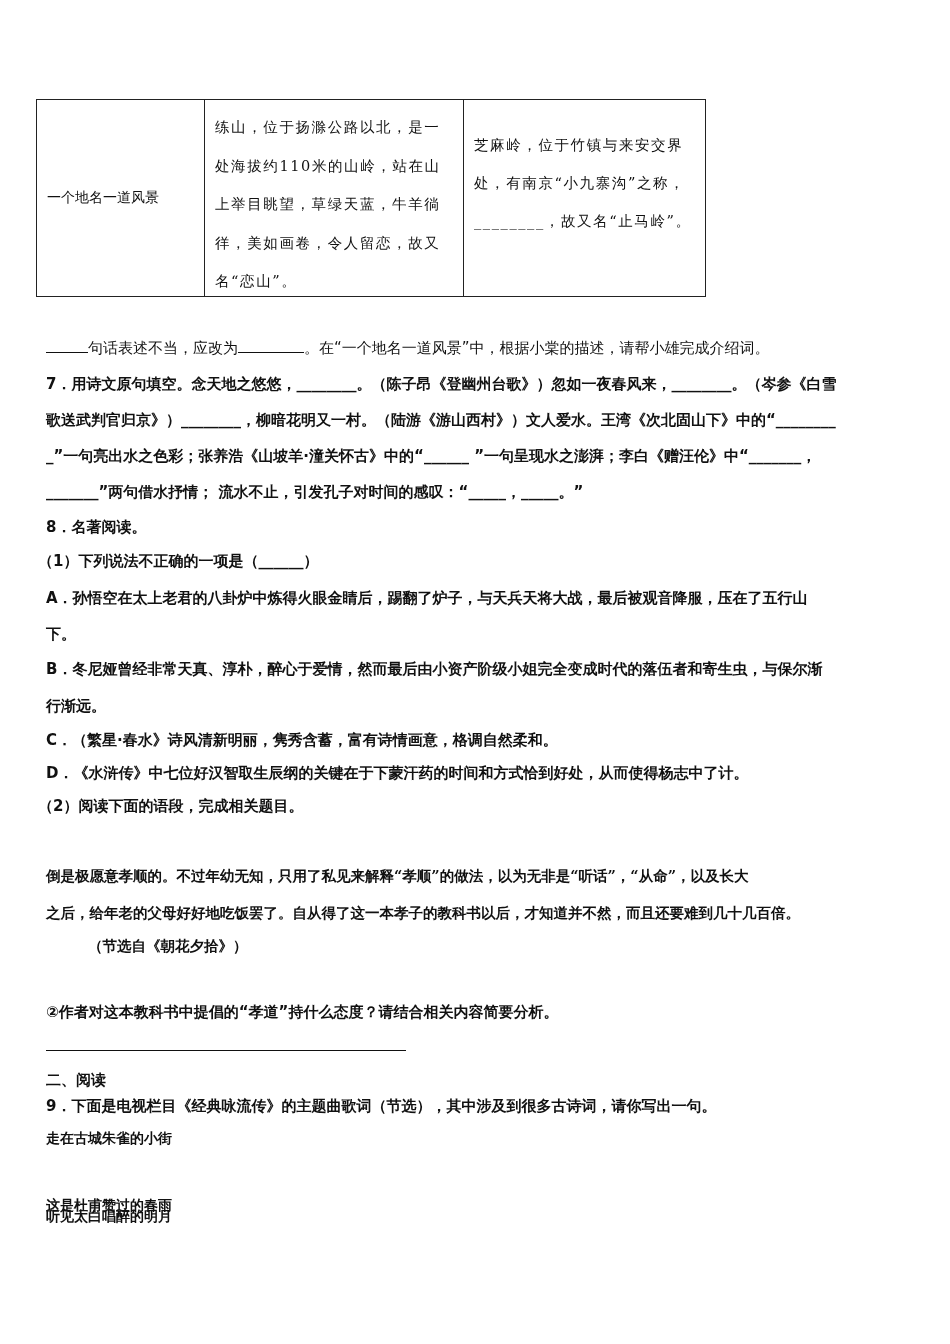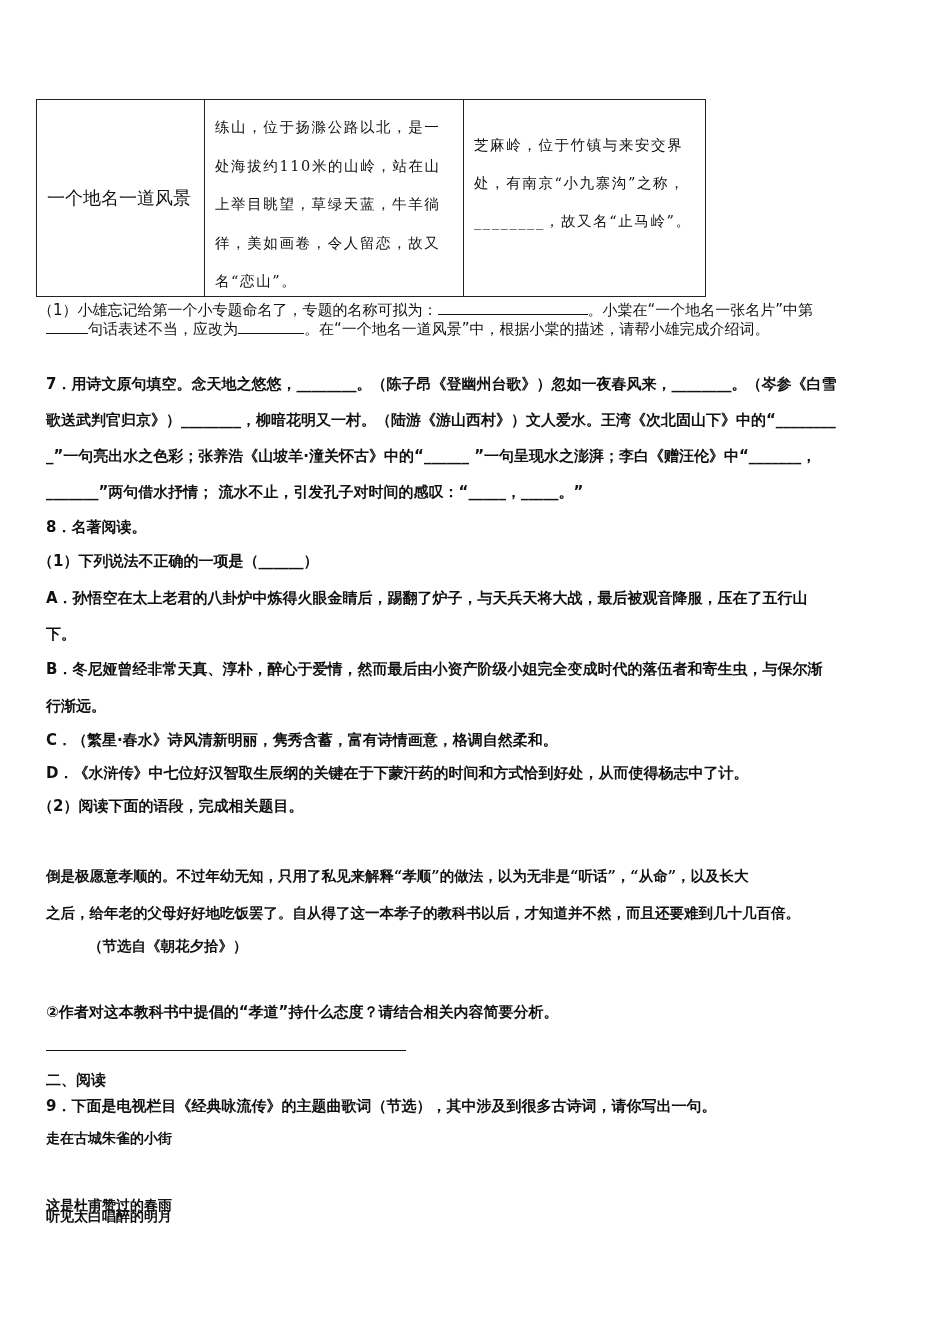--- a/index.html
+++ b/index.html
@@ -4,21 +4,21 @@
   <style>
     html, body { margin: 0; padding: 0; background: #ffffff; }
     body { width: 950px; height: 1344px; position: relative; overflow: hidden;
            font-family: "DejaVu Sans", "Liberation Sans", sans-serif; color: #111; }
     .page { position: absolute; left: 0; top: 0; width: 950px; height: 1344px; }
 
     
     .tbl { position: absolute; left: 36px; top: 99px; width: 670px; height: 198px;
            border: 1.5px solid #222; box-sizing: border-box; display: flex; }
     .tbl .c1 { width: 168px; border-right: 1.5px solid #222; display: flex; align-items: center;
-               padding-left: 10px; box-sizing: border-box; font-size: 18px; }
+               padding-left: 10px; box-sizing: border-box; font-size: 14px; }
     .tbl .c2 { width: 259px; border-right: 1.5px solid #222; padding: 8px 8px 0 10px; box-sizing: border-box;
                font-size: 14.5px; line-height: 38.5px; letter-spacing: 1.6px; font-family: "DejaVu Serif", serif; }
     .tbl .c3 { flex: 1; padding: 26px 10px 0 10px; box-sizing: border-box;
                font-size: 14.5px; line-height: 38px; letter-spacing: 1.6px; font-family: "DejaVu Serif", serif; }
 
     .line { position: absolute; left: 46px; font-size: 15px; white-space: nowrap; }
     .line.bold { font-weight: bold; }
     .serif { font-family: "DejaVu Serif", serif; }
     .blank { display: inline-block; border-bottom: 1px solid #111; height: 14px; vertical-align: baseline; }
     .rule { position: absolute; left: 46px; top: 1050px; width: 360px; border-top: 1.2px solid #111; }
@@ -27,24 +27,21 @@
 <body>
 
 <div class="page">
 
   <div class="tbl">
     <div class="c1">一个地名一道风景</div>
     <div class="c2">练山，位于扬滁公路以北，是一处海拔约110米的山岭，站在山上举目眺望，草绿天蓝，牛羊徜徉，美如画卷，令人留恋，故又名“恋山”。</div>
     <div class="c3">芝麻岭，位于竹镇与来安交界处，有南京“小九寨沟”之称，________，故又名“止马岭”。</div>
   </div>
 
-  <div class="line" style="top:300px; left:38px;">
-    <span>（1）小雄忘记给第一个小专题命名了，专题的名称可拟为：</span><span class="blank" style="width:150px"></span><span>。小棠在“一个地名一张名片”中第</span>
-  </div>
-  <div class="line" style="top:319px;">
+  <div class="line" style="top:338px;">
     <span class="blank" style="width:42px"></span><span>句话表述不当，应改为</span><span class="blank" style="width:66px"></span><span>。在“一个地名一道风景”中，根据小棠的描述，请帮小雄完成介绍词。</span>
   </div>
 
   <div class="line bold" style="top:375px;">7．用诗文原句填空。念天地之悠悠，________。（陈子昂《登幽州台歌》）忽如一夜春风来，________。（岑参《白雪</div>
   <div class="line bold" style="top:411px;">歌送武判官归京》）________，柳暗花明又一村。（陆游《游山西村》）文人爱水。王湾《次北固山下》中的“________</div>
   <div class="line bold" style="top:447px;">_”一句亮出水之色彩；张养浩《山坡羊·潼关怀古》中的“______ ”一句呈现水之澎湃；李白《赠汪伦》中“_______，</div>
   <div class="line bold" style="top:483px;">_______”两句借水抒情； 流水不止，引发孔子对时间的感叹：“_____，_____。”</div>
 
   <div class="line bold" style="top:518px;">8．名著阅读。</div>
   <div class="line bold" style="top:552px; left:38px;">（1）下列说法不正确的一项是（______）</div>

